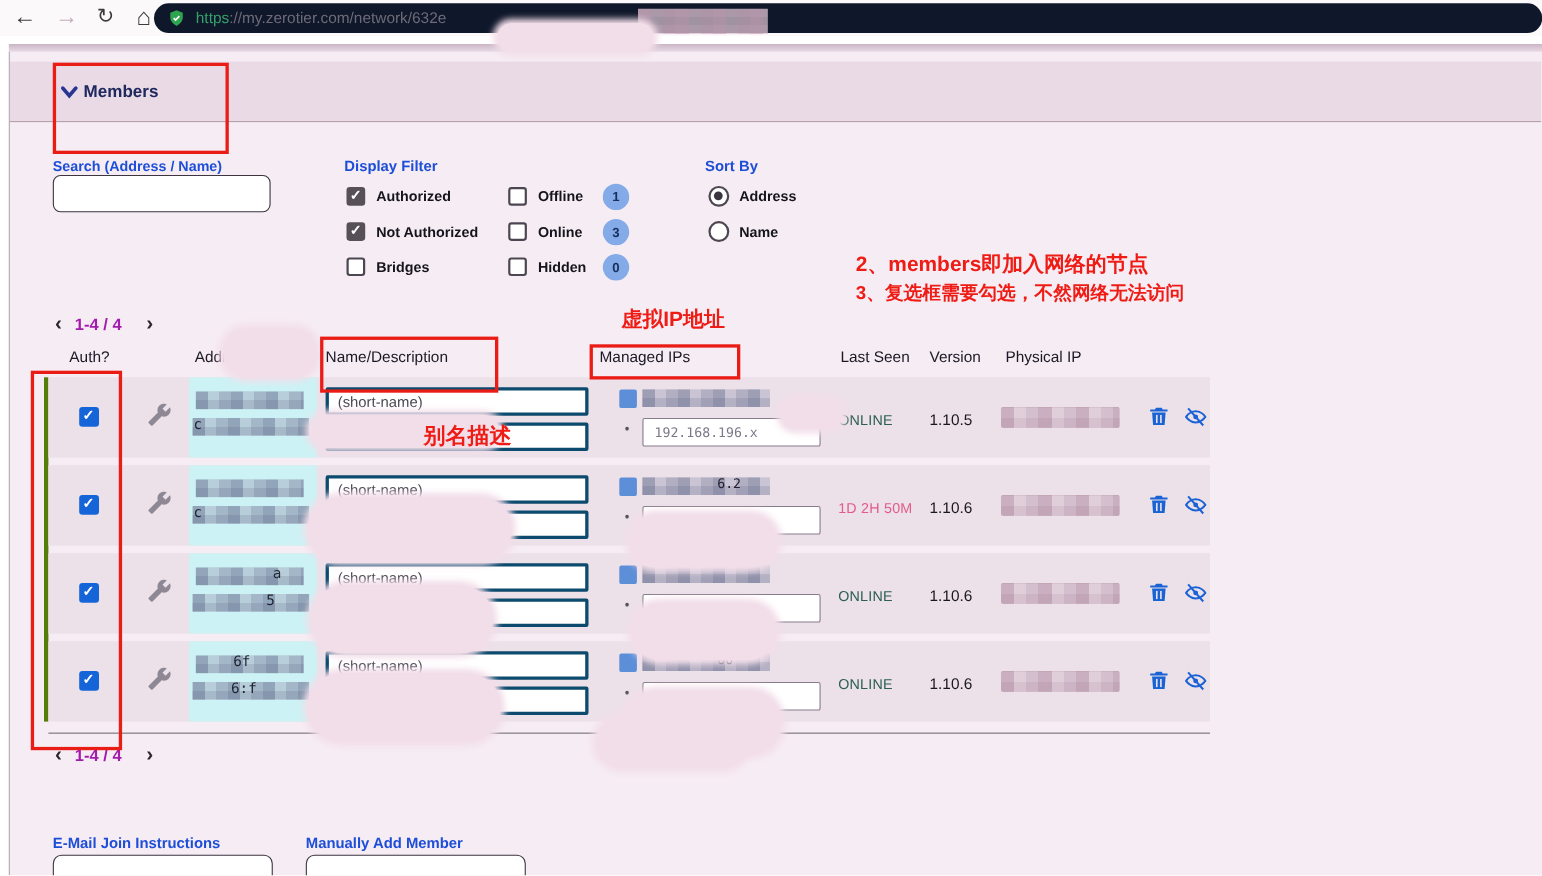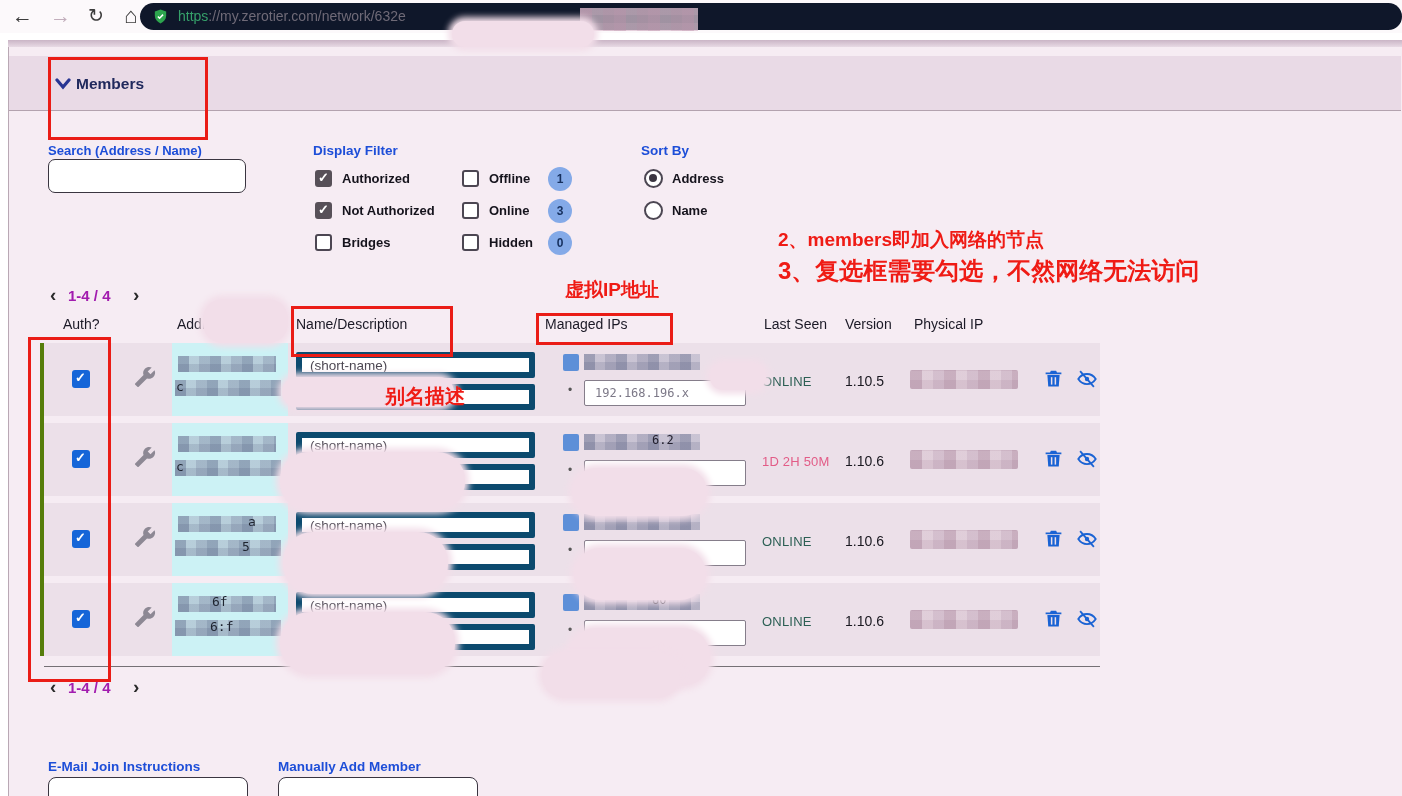--- a/index.html
+++ b/index.html
@@ -63,21 +63,21 @@
   .mz-pink{position:absolute;
       background-image:
         repeating-linear-gradient(90deg, rgba(176,140,162,.55) 0 12px, rgba(211,186,201,.35) 12px 23px, rgba(190,160,180,.45) 23px 34px),
         repeating-linear-gradient(0deg, rgba(185,155,175,.40) 0 9px, rgba(216,196,209,.25) 9px 18px);}
   .am1{left:6px;top:13px;width:98px;height:16px;}
   .am2{left:3px;top:37px;width:106px;height:16px;}
   .frag{position:absolute;font-family:"DejaVu Sans Mono",monospace;font-size:13px;color:#1f2430;}
   .f1{left:42px;top:11px;}
   .f2{left:4px;top:36px;}
   .name-input{position:absolute;left:252px;width:239px;height:26px;box-sizing:border-box;
-              border:6px solid #0c4a6e;border-radius:2px;background:#fff;font-size:13.5px;
+              border:3px solid #0c4a6e;border-radius:2px;background:#fff;font-size:13.5px;
               color:#3c3844;padding:0 8px;}
   .name-input::placeholder{color:#4a4550;opacity:1;}
   .n1{top:9px;} .n2{top:41px;}
   .ip-del{position:absolute;left:519px;top:11px;width:16px;height:17px;background:#5d8fd8;border-radius:2px;cursor:pointer;}
   .ip-line{left:540px;top:11px;width:116px;height:16px;}
   .ip-suffix{position:absolute;left:608px;top:10px;font-family:"DejaVu Sans Mono",monospace;font-size:12px;color:#23202e;}
   .row:nth-of-type(4) .ip-suffix{left:672px;}
   .ip-bullet{position:absolute;left:524px;top:40px;font-size:12px;color:#555;}
   .ip-input{position:absolute;left:540px;top:37px;width:162px;height:26px;box-sizing:border-box;
             border:1px solid #857d8a;border-radius:2px;background:#fff;
@@ -154,21 +154,21 @@
   <span class="cblbl" style="left:489px;top:235px;">Hidden</span>
   <span class="badge" style="left:548px;top:231px;">0</span>
 
   <span class="lbl" style="left:641px;top:143px;font-size:13.5px;">Sort By</span>
   <span class="radio sel" style="left:644px;top:169px;"></span>
   <span class="cblbl" style="left:672px;top:171px;">Address</span>
   <span class="radio" style="left:644px;top:201px;"></span>
   <span class="cblbl" style="left:672px;top:203px;">Name</span>
 
   <span class="redtext" style="left:778px;top:227px;font-size:19px;">2、members即加入网络的节点</span>
-  <span class="redtext" style="left:778px;top:255px;font-size:24px;">3、复选框需要勾选，不然网络无法访问</span>
+  <span class="redtext" style="left:778px;top:255px;font-size:17px;">3、复选框需要勾选，不然网络无法访问</span>
   <span class="redtext" style="left:565px;top:277px;font-size:19px;">虚拟IP地址</span>
   <span class="redtext" style="left:385px;top:383px;font-size:20px;">别名描述</span>
 
   <span class="pg-arrow" style="left:50px;top:286px;">‹</span>
   <span class="pg-range" style="left:68px;top:287px;">1-4 / 4</span>
   <span class="pg-arrow" style="left:133px;top:286px;">›</span>
 
   <span class="th" style="left:63px;top:316px;">Auth?</span>
   <span class="th" style="left:177px;top:316px;">Address</span>
   <span class="th" style="left:296px;top:316px;">Name/Description</span>

